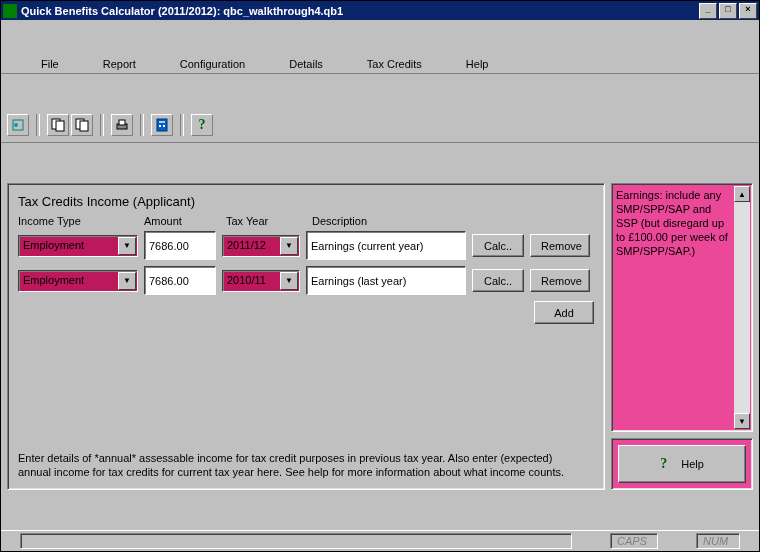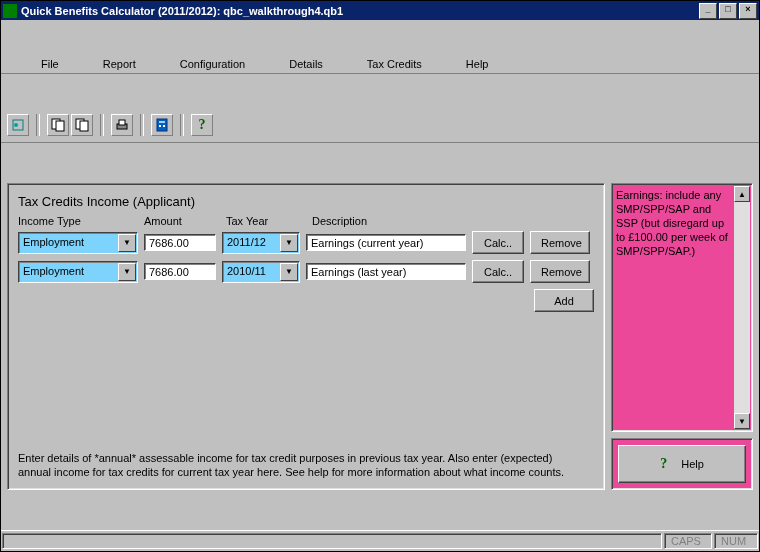--- a/index.html
+++ b/index.html
@@ -179,31 +179,31 @@
     margin-bottom: 6px;
     align-items: center;
   }
   .win-input {
     background: #fff;
     border-top: 1px solid #404040;
     border-left: 1px solid #404040;
     border-right: 1px solid #fff;
     border-bottom: 1px solid #fff;
     box-shadow: inset 1px 1px 0 #808080;
-    height: 17px;
+    height: 29px;
     padding: 2px 4px;
     box-sizing: border-box;
     font-family: inherit;
     font-size: 11px;
   }
   .combo {
     display: flex;
     align-items: stretch;
     height: 22px;
-    background: #7dd3fc;
+    background: #be185d;
     border-top: 1px solid #404040;
     border-left: 1px solid #404040;
     border-right: 1px solid #fff;
     border-bottom: 1px solid #fff;
     box-shadow: inset 1px 1px 0 #808080;
     box-sizing: border-box;
   }
   .combo > span {
     flex:1; padding: 3px 4px;
   }
@@ -248,25 +248,25 @@
     display: flex;
     align-items: stretch;
     border-top: 1px solid #fff;
   }
   .status-cell {
     border: 1px solid #808080;
     border-right-color: #fff;
     border-bottom-color: #fff;
     box-shadow: inset 1px 1px 0 #404040;
     box-sizing: border-box;
-    margin: 2px 1px;
+    margin: 2px 19px;
     padding: 1px 6px;
     color: #808080;
     font-size: 11px;
-    display:flex;align-items:center;
+    display:flex;align-items:center;font-style:italic;
   }
   .status-cell.main { flex:1; }
   .arrow { font-size: 8px; color:#000; }
   .help-q {
     color: #006000;
     font-weight: bold;
     font-size: 14px;
     font-family: "Times New Roman", serif;
   }
   svg { display:block; }

